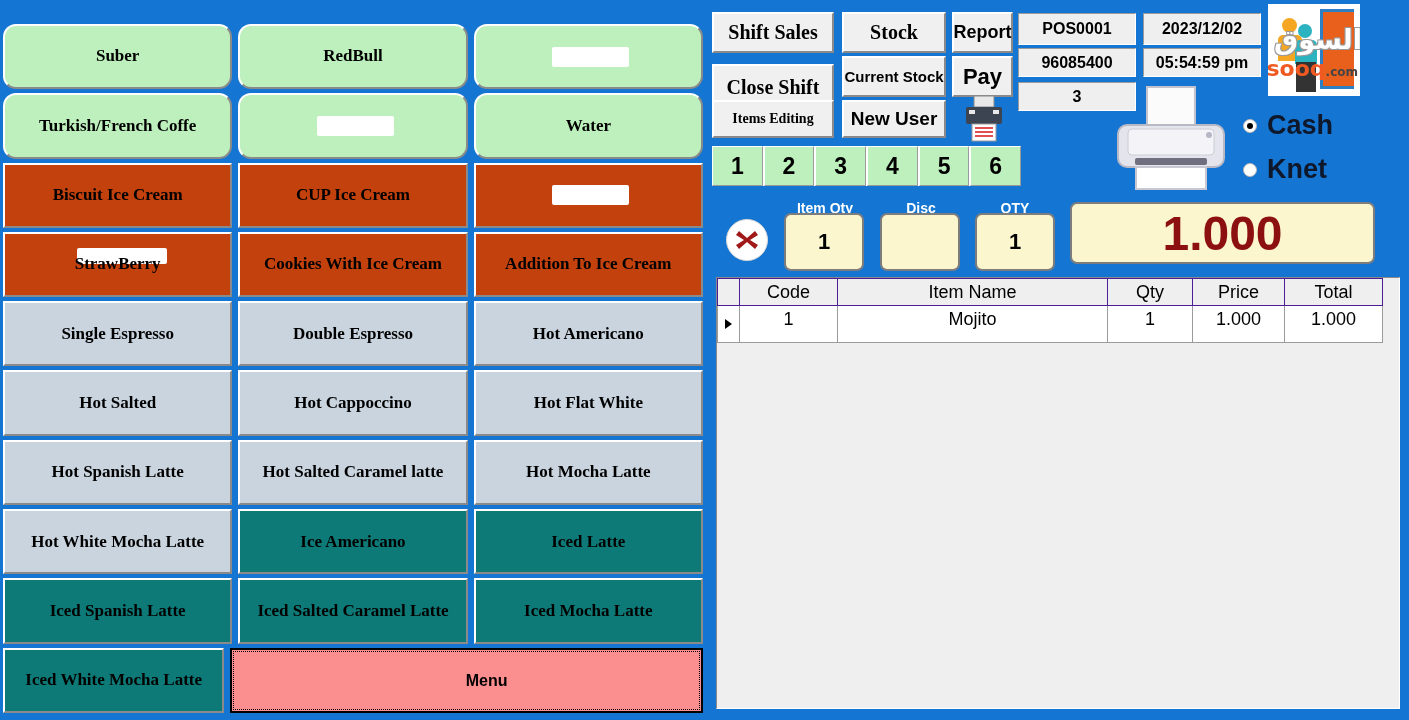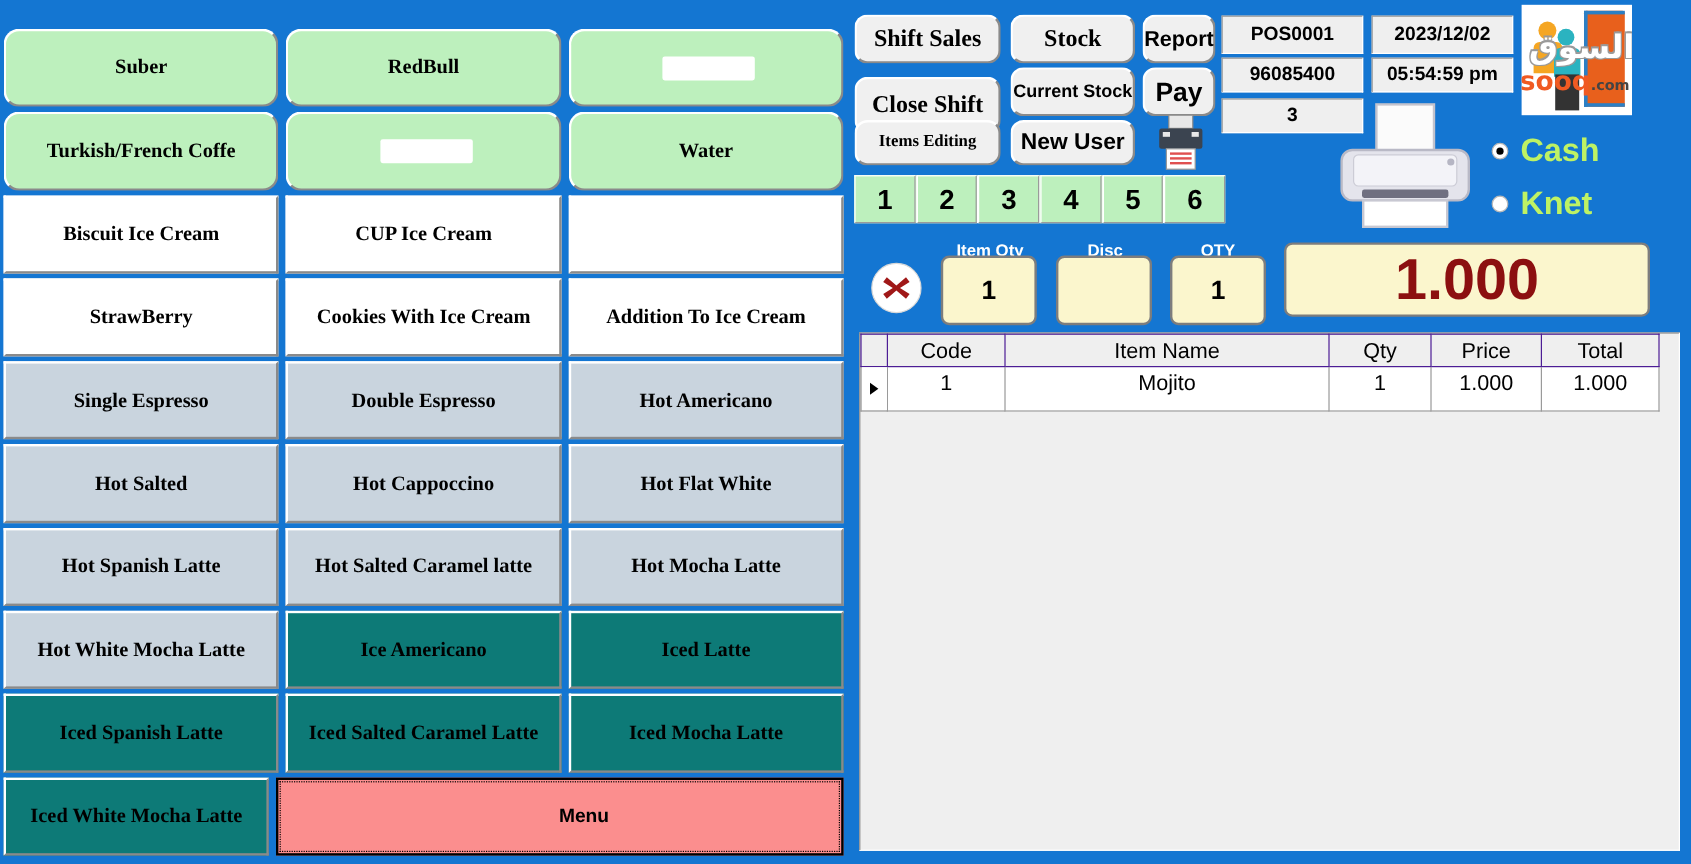--- a/index.html
+++ b/index.html
@@ -24,21 +24,21 @@
     border-top: 2px solid #ffffff;
     border-left: 2px solid #ffffff;
     border-right: 2px solid #8a8a8a;
     border-bottom: 2px solid #8a8a8a;
     line-height: 1.08;
     padding: 0 3px;
     position: relative;
     overflow: hidden;
   }
   .c-green  { background: #bdf0bd; border-radius: 13px; }
-  .c-purple { background: #ffffff; }
+  .c-purple { background: #c2410c; }
   .c-gray   { background: #c9d4de; }
   .c-teal   { background: #0d7a77; }
   .c-menu   { background: #fb8e8e; border: 2px solid #000; outline: 1px dotted #000; outline-offset: -4px; padding-left: 43px; }
   .redact {
     position: absolute; background: #ffffff;
     border-radius: 2px;
   }
   .prod-btn .lbl { position: relative; z-index: 1; }
   .menu-label { font-family: "Liberation Sans", sans-serif; font-size: 16px; font-weight: bold; }
 
@@ -46,21 +46,21 @@
   #right-panel { position: absolute; left: 706px; top: 0; width: 703px; height: 720px; }
 
   .winbtn {
     background: #f0f0f0;
     border-top: 2px solid #ffffff;
     border-left: 2px solid #ffffff;
     border-right: 2px solid #8a8a8a;
     border-bottom: 2px solid #8a8a8a;
     display: flex; align-items: center; justify-content: center;
     font-family: "Liberation Serif", serif; font-weight: bold; color: #000;
-    text-align: center; cursor: default; border-radius: 11px;
+    text-align: center; cursor: default;
   }
 
   
   #cmd-shift-sales  { position: absolute; left: 6px;   top: 12px; width: 122px; height: 41px; font-size: 20px; }
   #cmd-stock        { position: absolute; left: 136px; top: 12px; width: 104px; height: 41px; font-size: 20px; }
   #cmd-report       { position: absolute; left: 246px; top: 12px; width: 61px;  height: 41px; font-size: 18px; font-family: "Liberation Sans", sans-serif;}
   #cmd-close-shift  { position: absolute; left: 6px;   top: 64px; width: 122px; height: 47px; font-size: 20px; }
   #cmd-current-stock{ position: absolute; left: 136px; top: 56px; width: 104px; height: 41px; font-size: 15px; font-family: "Liberation Sans", sans-serif; font-weight: bold;}
   #cmd-pay          { position: absolute; left: 246px; top: 56px; width: 61px;  height: 41px; font-size: 22px; font-family: "Liberation Sans", sans-serif;}
   #cmd-items-edit   { position: absolute; left: 6px;   top: 100px; width: 122px; height: 38px; font-size: 14px; }
@@ -117,21 +117,21 @@
   .radio-row { position: absolute; display: flex; align-items: center; }
   #radio-cash { left: 1243px; top: 110px; }
   #radio-knet { left: 1243px; top: 154px; }
   .radio-dot {
     width: 14px; height: 14px; border-radius: 50%; background: #ffffff;
     border: 1px solid #b8b8b8; position: relative; margin-right: 10px;
   }
   .radio-dot.on::after {
     content:""; position:absolute; left: 3px; top: 3px; width: 6px; height: 6px; border-radius:50%; background:#000;
   }
-  .radio-label { font-family: "Liberation Sans", sans-serif; font-weight: bold; font-size: 27px; color: #bef264; }
+  .radio-label { font-family: "Liberation Sans", sans-serif; font-weight: bold; font-size: 27px; color: #0f172a; }
 
   
   #xbtn { position: absolute; left: 726px; top: 219px; width: 42px; height: 42px; border-radius:50%;
           background: #ffffff; border: 1px solid #d8d8d8; display:flex; align-items:center; justify-content:center;}
   #xbtn svg { display:block; }
 
   .qtyfield {
     position: absolute; background: #fbf6cd;
     border: 2px solid #7d7d7d; border-radius: 7px;
     display: flex; align-items: center; justify-content: center;

